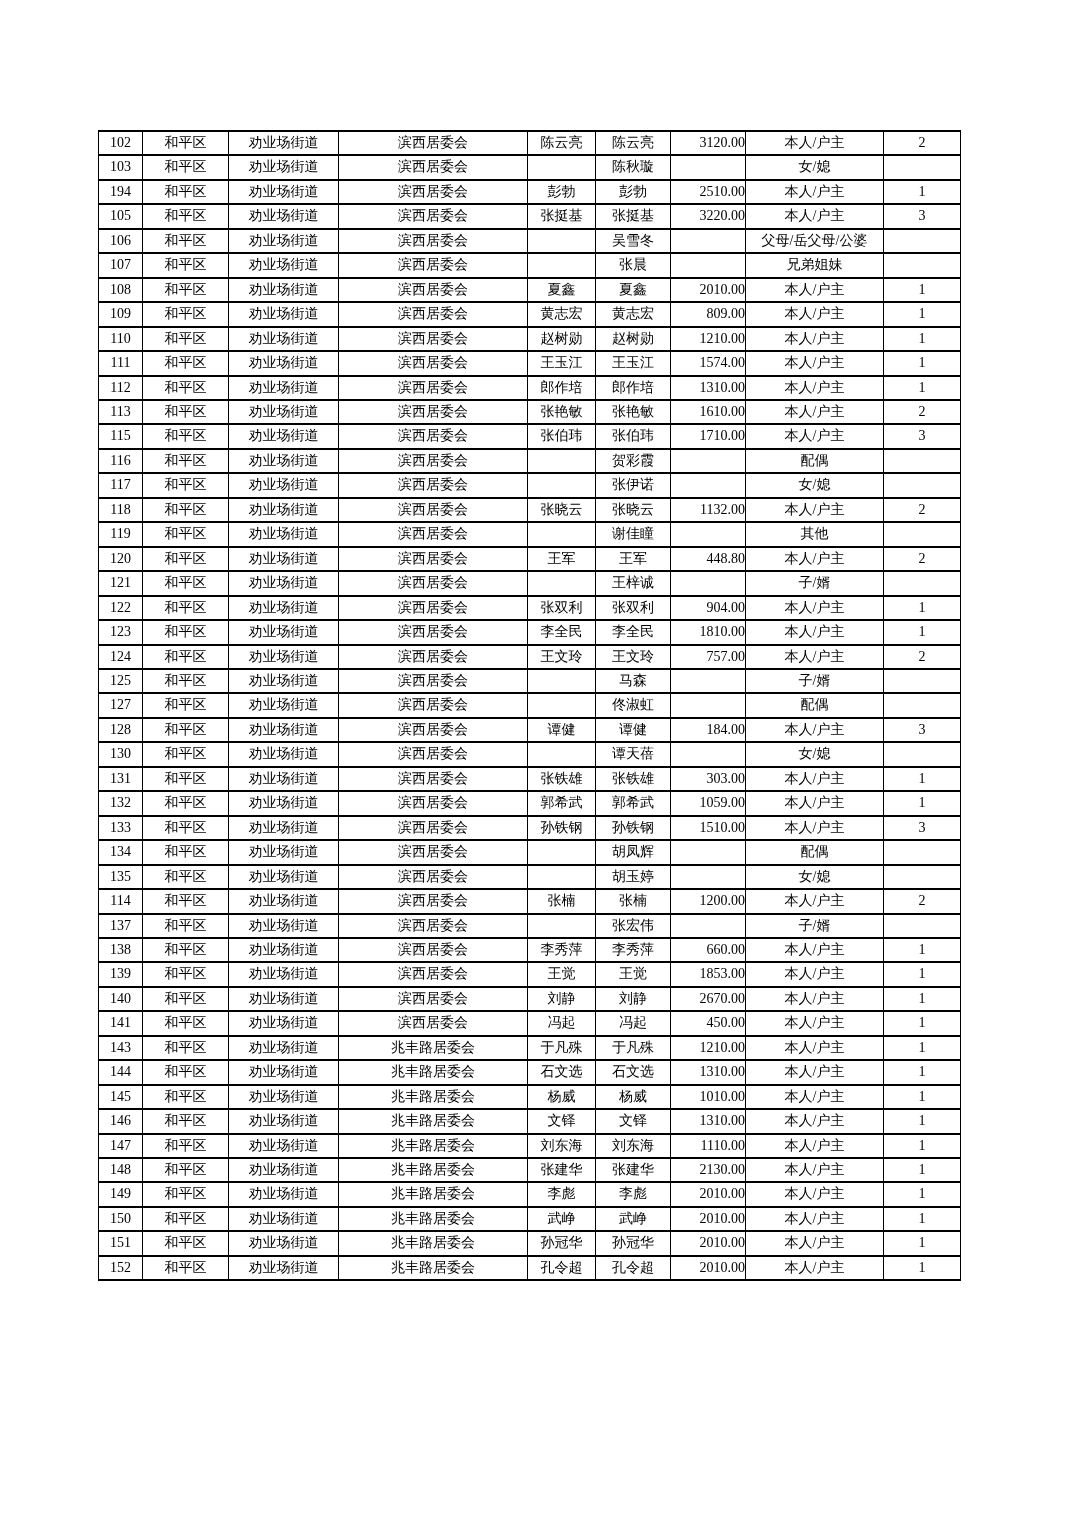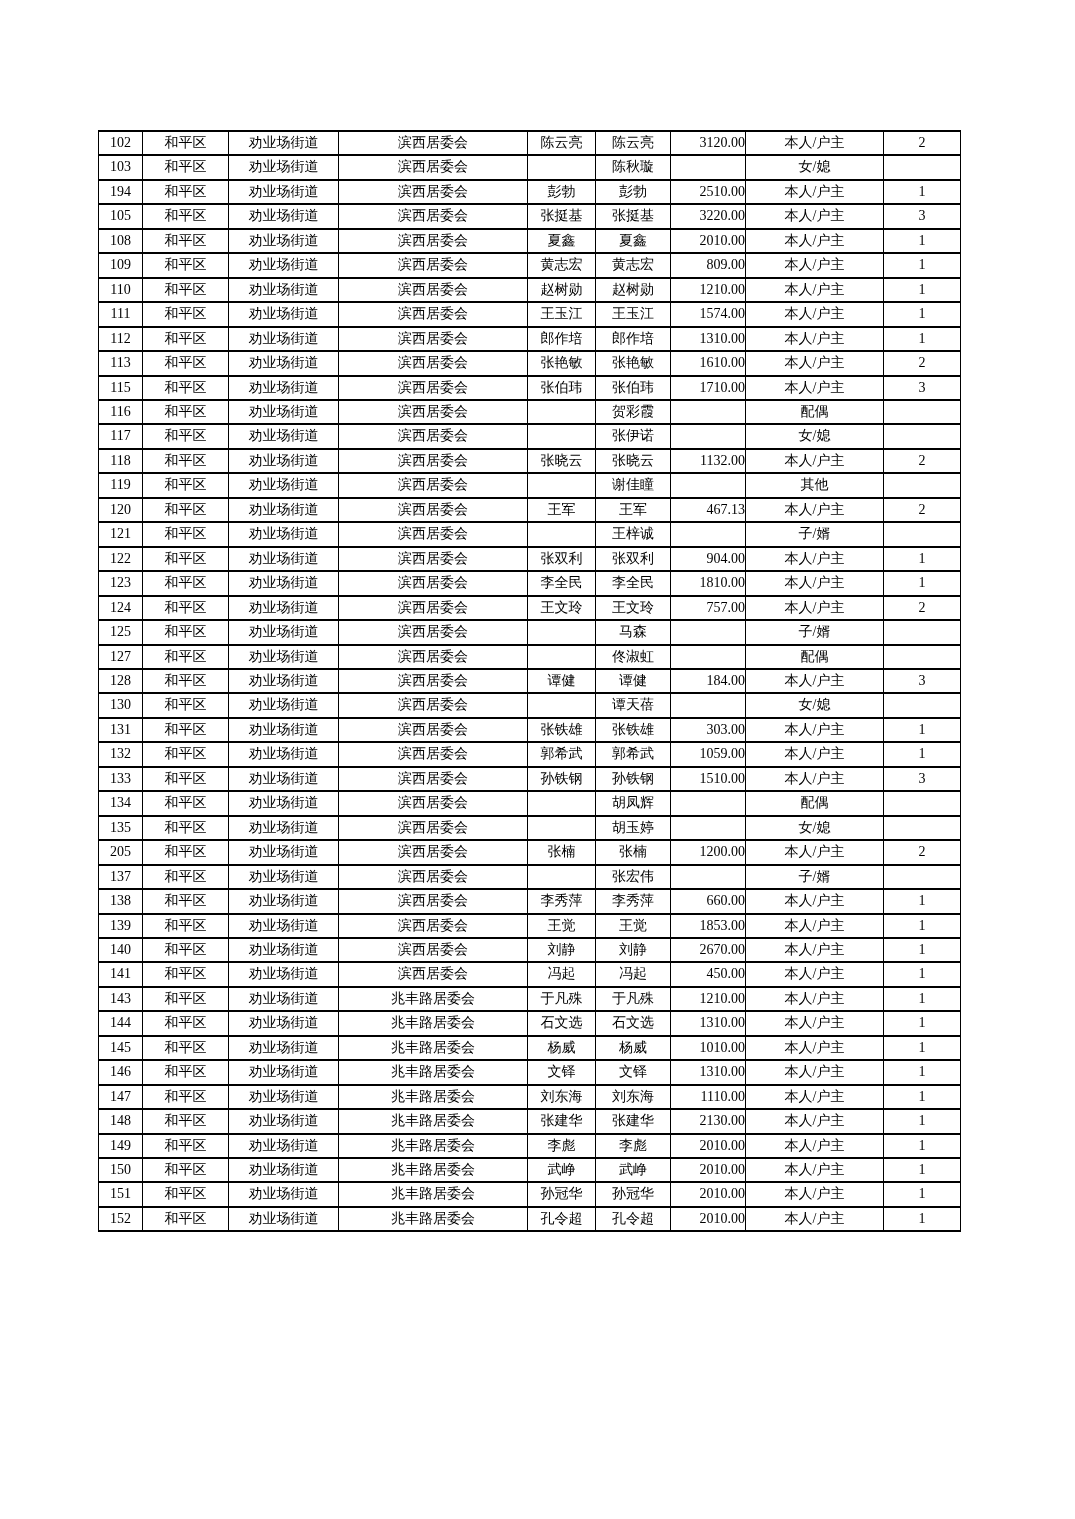--- a/index.html
+++ b/index.html
@@ -101,20 +101,42 @@
           <td class="al-center">和平区</td>
           <td class="al-center">劝业场街道</td>
           <td class="al-center">滨西居委会</td>
           <td class="al-center">张挺基</td>
           <td class="al-center">张挺基</td>
           <td class="al-right">3220.00</td>
           <td class="al-center">本人/户主</td>
           <td class="al-center">3</td>
         </tr>
         <tr>
+          <td class="al-center">106</td>
+          <td class="al-center">和平区</td>
+          <td class="al-center">劝业场街道</td>
+          <td class="al-center">滨西居委会</td>
+          <td class="al-center"></td>
+          <td class="al-center">吴雪冬</td>
+          <td class="al-right"></td>
+          <td class="al-center">父母/岳父母/公婆</td>
+          <td class="al-center"></td>
+        </tr>
+        <tr>
+          <td class="al-center">107</td>
+          <td class="al-center">和平区</td>
+          <td class="al-center">劝业场街道</td>
+          <td class="al-center">滨西居委会</td>
+          <td class="al-center"></td>
+          <td class="al-center">张晨</td>
+          <td class="al-right"></td>
+          <td class="al-center">兄弟姐妹</td>
+          <td class="al-center"></td>
+        </tr>
+        <tr>
           <td class="al-center">108</td>
           <td class="al-center">和平区</td>
           <td class="al-center">劝业场街道</td>
           <td class="al-center">滨西居委会</td>
           <td class="al-center">夏鑫</td>
           <td class="al-center">夏鑫</td>
           <td class="al-right">2010.00</td>
           <td class="al-center">本人/户主</td>
           <td class="al-center">1</td>
         </tr>
@@ -228,21 +250,21 @@
           <td class="al-center">其他</td>
           <td class="al-center"></td>
         </tr>
         <tr>
           <td class="al-center">120</td>
           <td class="al-center">和平区</td>
           <td class="al-center">劝业场街道</td>
           <td class="al-center">滨西居委会</td>
           <td class="al-center">王军</td>
           <td class="al-center">王军</td>
-          <td class="al-right">467.13</td>
+          <td class="al-right">448.80</td>
           <td class="al-center">本人/户主</td>
           <td class="al-center">2</td>
         </tr>
         <tr>
           <td class="al-center">121</td>
           <td class="al-center">和平区</td>
           <td class="al-center">劝业场街道</td>
           <td class="al-center">滨西居委会</td>
           <td class="al-center"></td>
           <td class="al-center">王梓诚</td>
@@ -376,21 +398,21 @@
           <td class="al-center">和平区</td>
           <td class="al-center">劝业场街道</td>
           <td class="al-center">滨西居委会</td>
           <td class="al-center"></td>
           <td class="al-center">胡玉婷</td>
           <td class="al-right"></td>
           <td class="al-center">女/媳</td>
           <td class="al-center"></td>
         </tr>
         <tr>
-          <td class="al-center">205</td>
+          <td class="al-center">114</td>
           <td class="al-center">和平区</td>
           <td class="al-center">劝业场街道</td>
           <td class="al-center">滨西居委会</td>
           <td class="al-center">张楠</td>
           <td class="al-center">张楠</td>
           <td class="al-right">1200.00</td>
           <td class="al-center">本人/户主</td>
           <td class="al-center">2</td>
         </tr>
         <tr>

